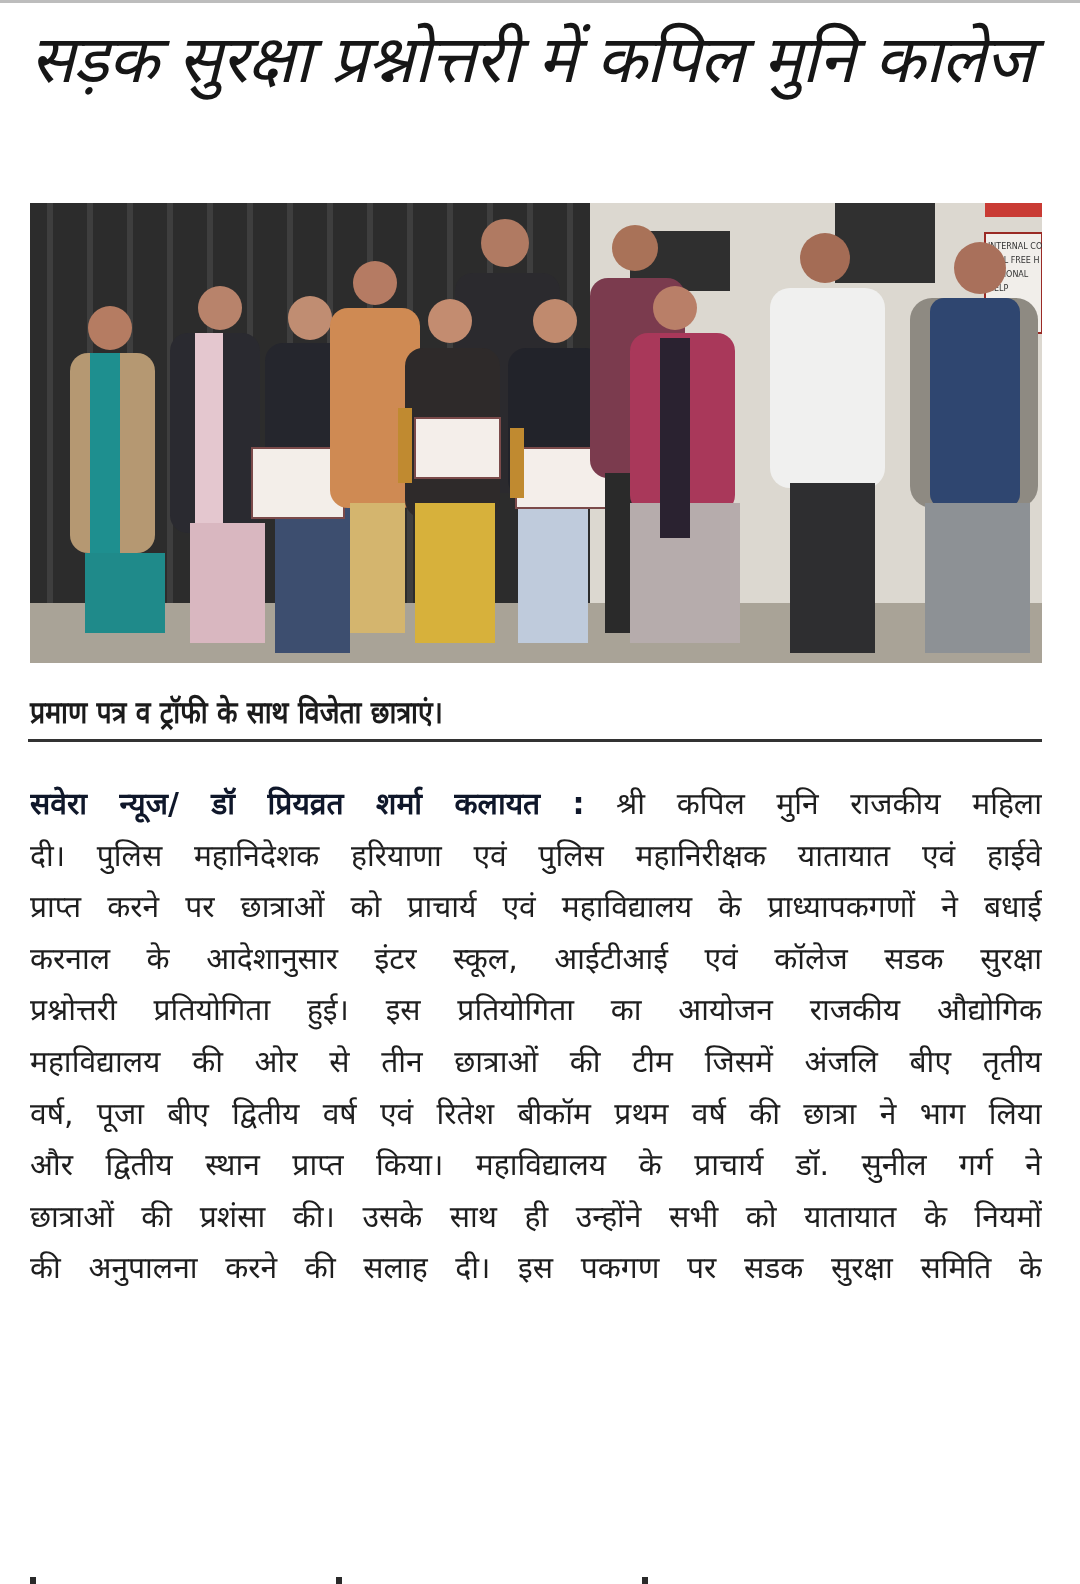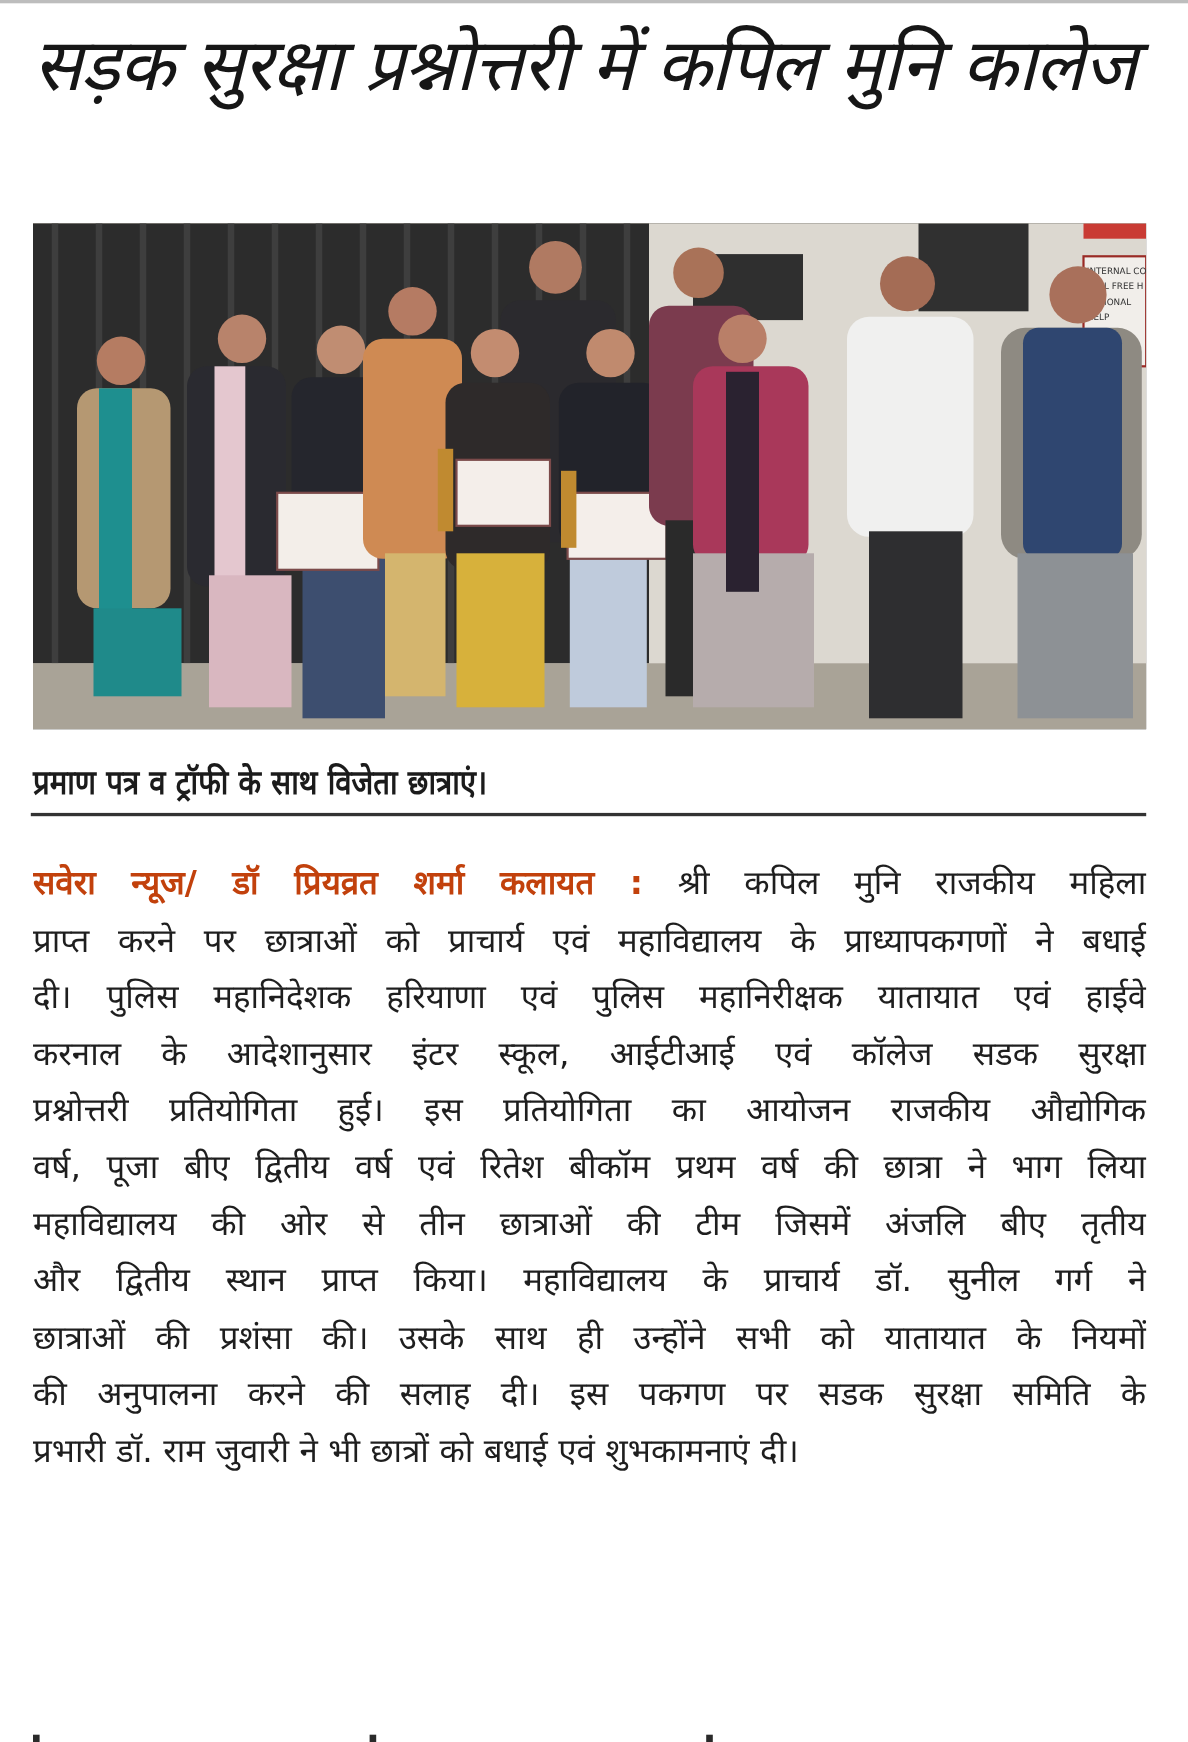--- a/index.html
+++ b/index.html
@@ -74,21 +74,21 @@
       display: block;
       white-space: nowrap;
       text-align-last: justify;
       text-align: justify;
       overflow: hidden;
     }
     .article .line.last {
       text-align-last: left;
     }
     .byline {
-      color: #c2410c;
+      color: #0f172a;
       font-weight: bold;
     }
     .bottom-partial {
       position: absolute;
       left: 30px; top: 1572px;
       width: 1012px; height: 12px;
       overflow: hidden;
     }
     .bottom-partial span {
       display: inline-block;
@@ -195,27 +195,26 @@
     <rect x="900" y="95" width="90" height="210" rx="14" fill="#2f4670"></rect>
     <rect x="895" y="300" width="105" height="150" fill="#8d9195"></rect>
   </svg>
 </div>
 
 <div class="caption">प्रमाण पत्र व ट्रॉफी के साथ विजेता छात्राएं।</div>
 <div class="caption-rule"></div>
 
 <div class="article">
   <span class="line"><span class="byline">सवेरा न्यूज/ डॉ प्रियव्रत शर्मा कलायत :</span><span> श्री कपिल मुनि राजकीय महिला</span></span>
+  <span class="line">दी। पुलिस महानिदेशक हरियाणा एवं पुलिस महानिरीक्षक यातायात एवं हाईवे</span>
   <span class="line">प्राप्त करने पर छात्राओं को प्राचार्य एवं महाविद्यालय के प्राध्यापकगणों ने बधाई</span>
-  <span class="line">दी। पुलिस महानिदेशक हरियाणा एवं पुलिस महानिरीक्षक यातायात एवं हाईवे</span>
   <span class="line">करनाल के आदेशानुसार इंटर स्कूल, आईटीआई एवं कॉलेज सडक सुरक्षा</span>
   <span class="line">प्रश्नोत्तरी प्रतियोगिता हुई। इस प्रतियोगिता का आयोजन राजकीय औद्योगिक</span>
+  <span class="line">महाविद्यालय की ओर से तीन छात्राओं की टीम जिसमें अंजलि बीए तृतीय</span>
   <span class="line">वर्ष, पूजा बीए द्वितीय वर्ष एवं रितेश बीकॉम प्रथम वर्ष की छात्रा ने भाग लिया</span>
-  <span class="line">महाविद्यालय की ओर से तीन छात्राओं की टीम जिसमें अंजलि बीए तृतीय</span>
   <span class="line">और द्वितीय स्थान प्राप्त किया। महाविद्यालय के प्राचार्य डॉ. सुनील गर्ग ने</span>
   <span class="line">छात्राओं की प्रशंसा की। उसके साथ ही उन्होंने सभी को यातायात के नियमों</span>
   <span class="line">की अनुपालना करने की सलाह दी। इस पकगण पर सडक सुरक्षा समिति के</span>
-  <span class="line last">प्रभारी डॉ. राम जुवारी ने भी छात्रों को बधाई एवं शुभकामनाएं दी।</span>
 </div>
 
 <div class="bottom-partial">
   <span></span><span></span><span></span>
 </div>
 
 </body></html>

